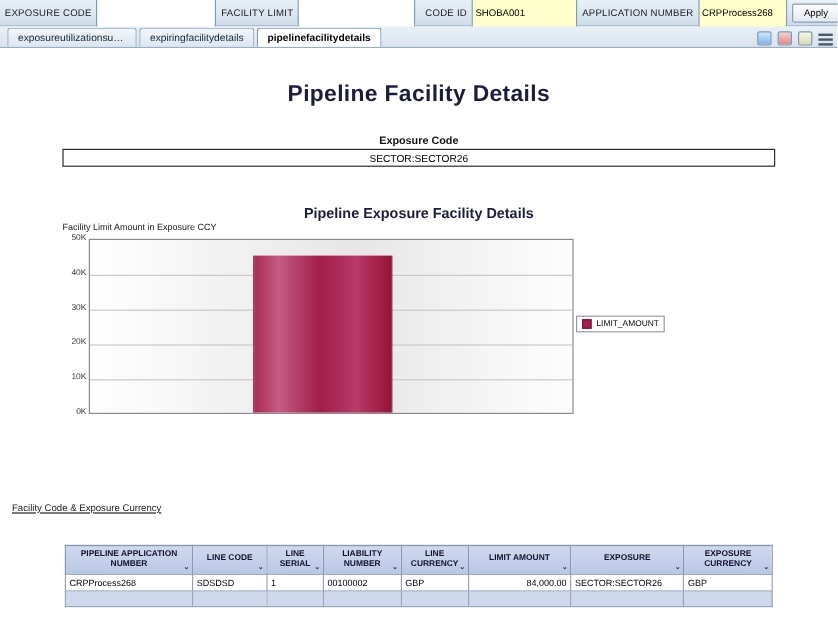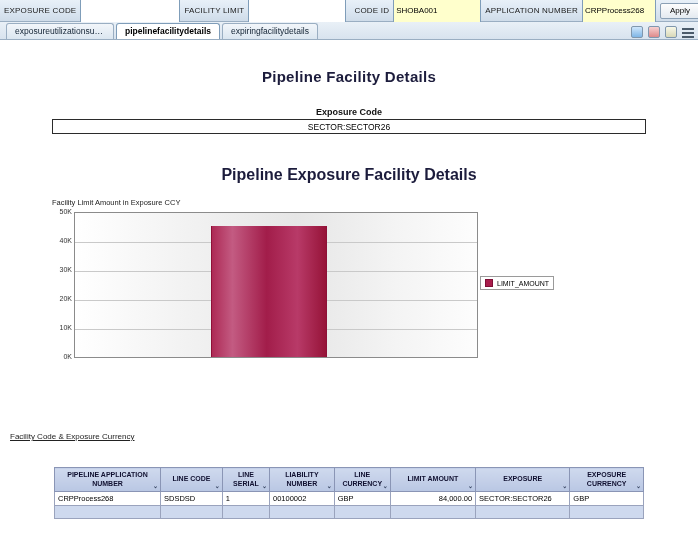--- a/index.html
+++ b/index.html
@@ -118,21 +118,21 @@
     width: 12px; height: 2px;
     background: #4a5a6a;
     box-shadow: 0 4px 0 #4a5a6a, 0 8px 0 #4a5a6a;
   }
 
   
   .page { padding: 0 10px; }
 
   .page-title {
     text-align: center;
-    font-size: 15px;
+    font-size: 19px;
     font-weight: bold;
     color: #1c1c3c;
     margin-top: 28px;
     letter-spacing: 0.3px;
   }
 
   .exposure-block { margin-top: 22px; }
   .exposure-head {
     text-align: center;
     font-size: 9px;
@@ -145,29 +145,29 @@
     height: 15px;
     border: 1px solid #2b2b2b;
     background: #ffffff;
     font-size: 8.5px;
     text-align: center;
     line-height: 14px;
   }
 
   .section-title {
     text-align: center;
-    font-size: 16px;
+    font-size: 12px;
     font-weight: bold;
     color: #1c1c3c;
     margin-top: 32px;
   }
 
   
   .chart-wrap {
-    margin-top: 14px;
+    margin-top: 0;
     position: relative;
     height: 200px;
     text-decoration: underline;
   }
   .chart-ylabel {
     position: absolute;
     left: 42px; top: 0;
     font-size: 7.5px;
     color: #222;
   }
@@ -288,22 +288,22 @@
   <span class="spacer"></span>
   <span class="tb-label">CODE ID</span>
   <input class="tb-input userid" value="SHOBA001" style="">
   <span class="tb-label">APPLICATION NUMBER</span>
   <input class="tb-input appnum" value="CRPProcess268" style="">
   <button class="apply-btn">Apply</button>
 </div>
 
 <div class="tabbar">
   <div class="tab">exposureutilizationsumm...</div>
+  <div class="tab">expiringfacilitydetails</div>
   <div class="tab active">pipelinefacilitydetails</div>
-  <div class="tab">expiringfacilitydetails</div>
   <div class="tab-icons">
     <span class="ticon globe"></span>
     <span class="ticon red"></span>
     <span class="ticon win"></span>
     <span class="ticon hamb"></span>
   </div>
 </div>
 
 <div class="page">
 

